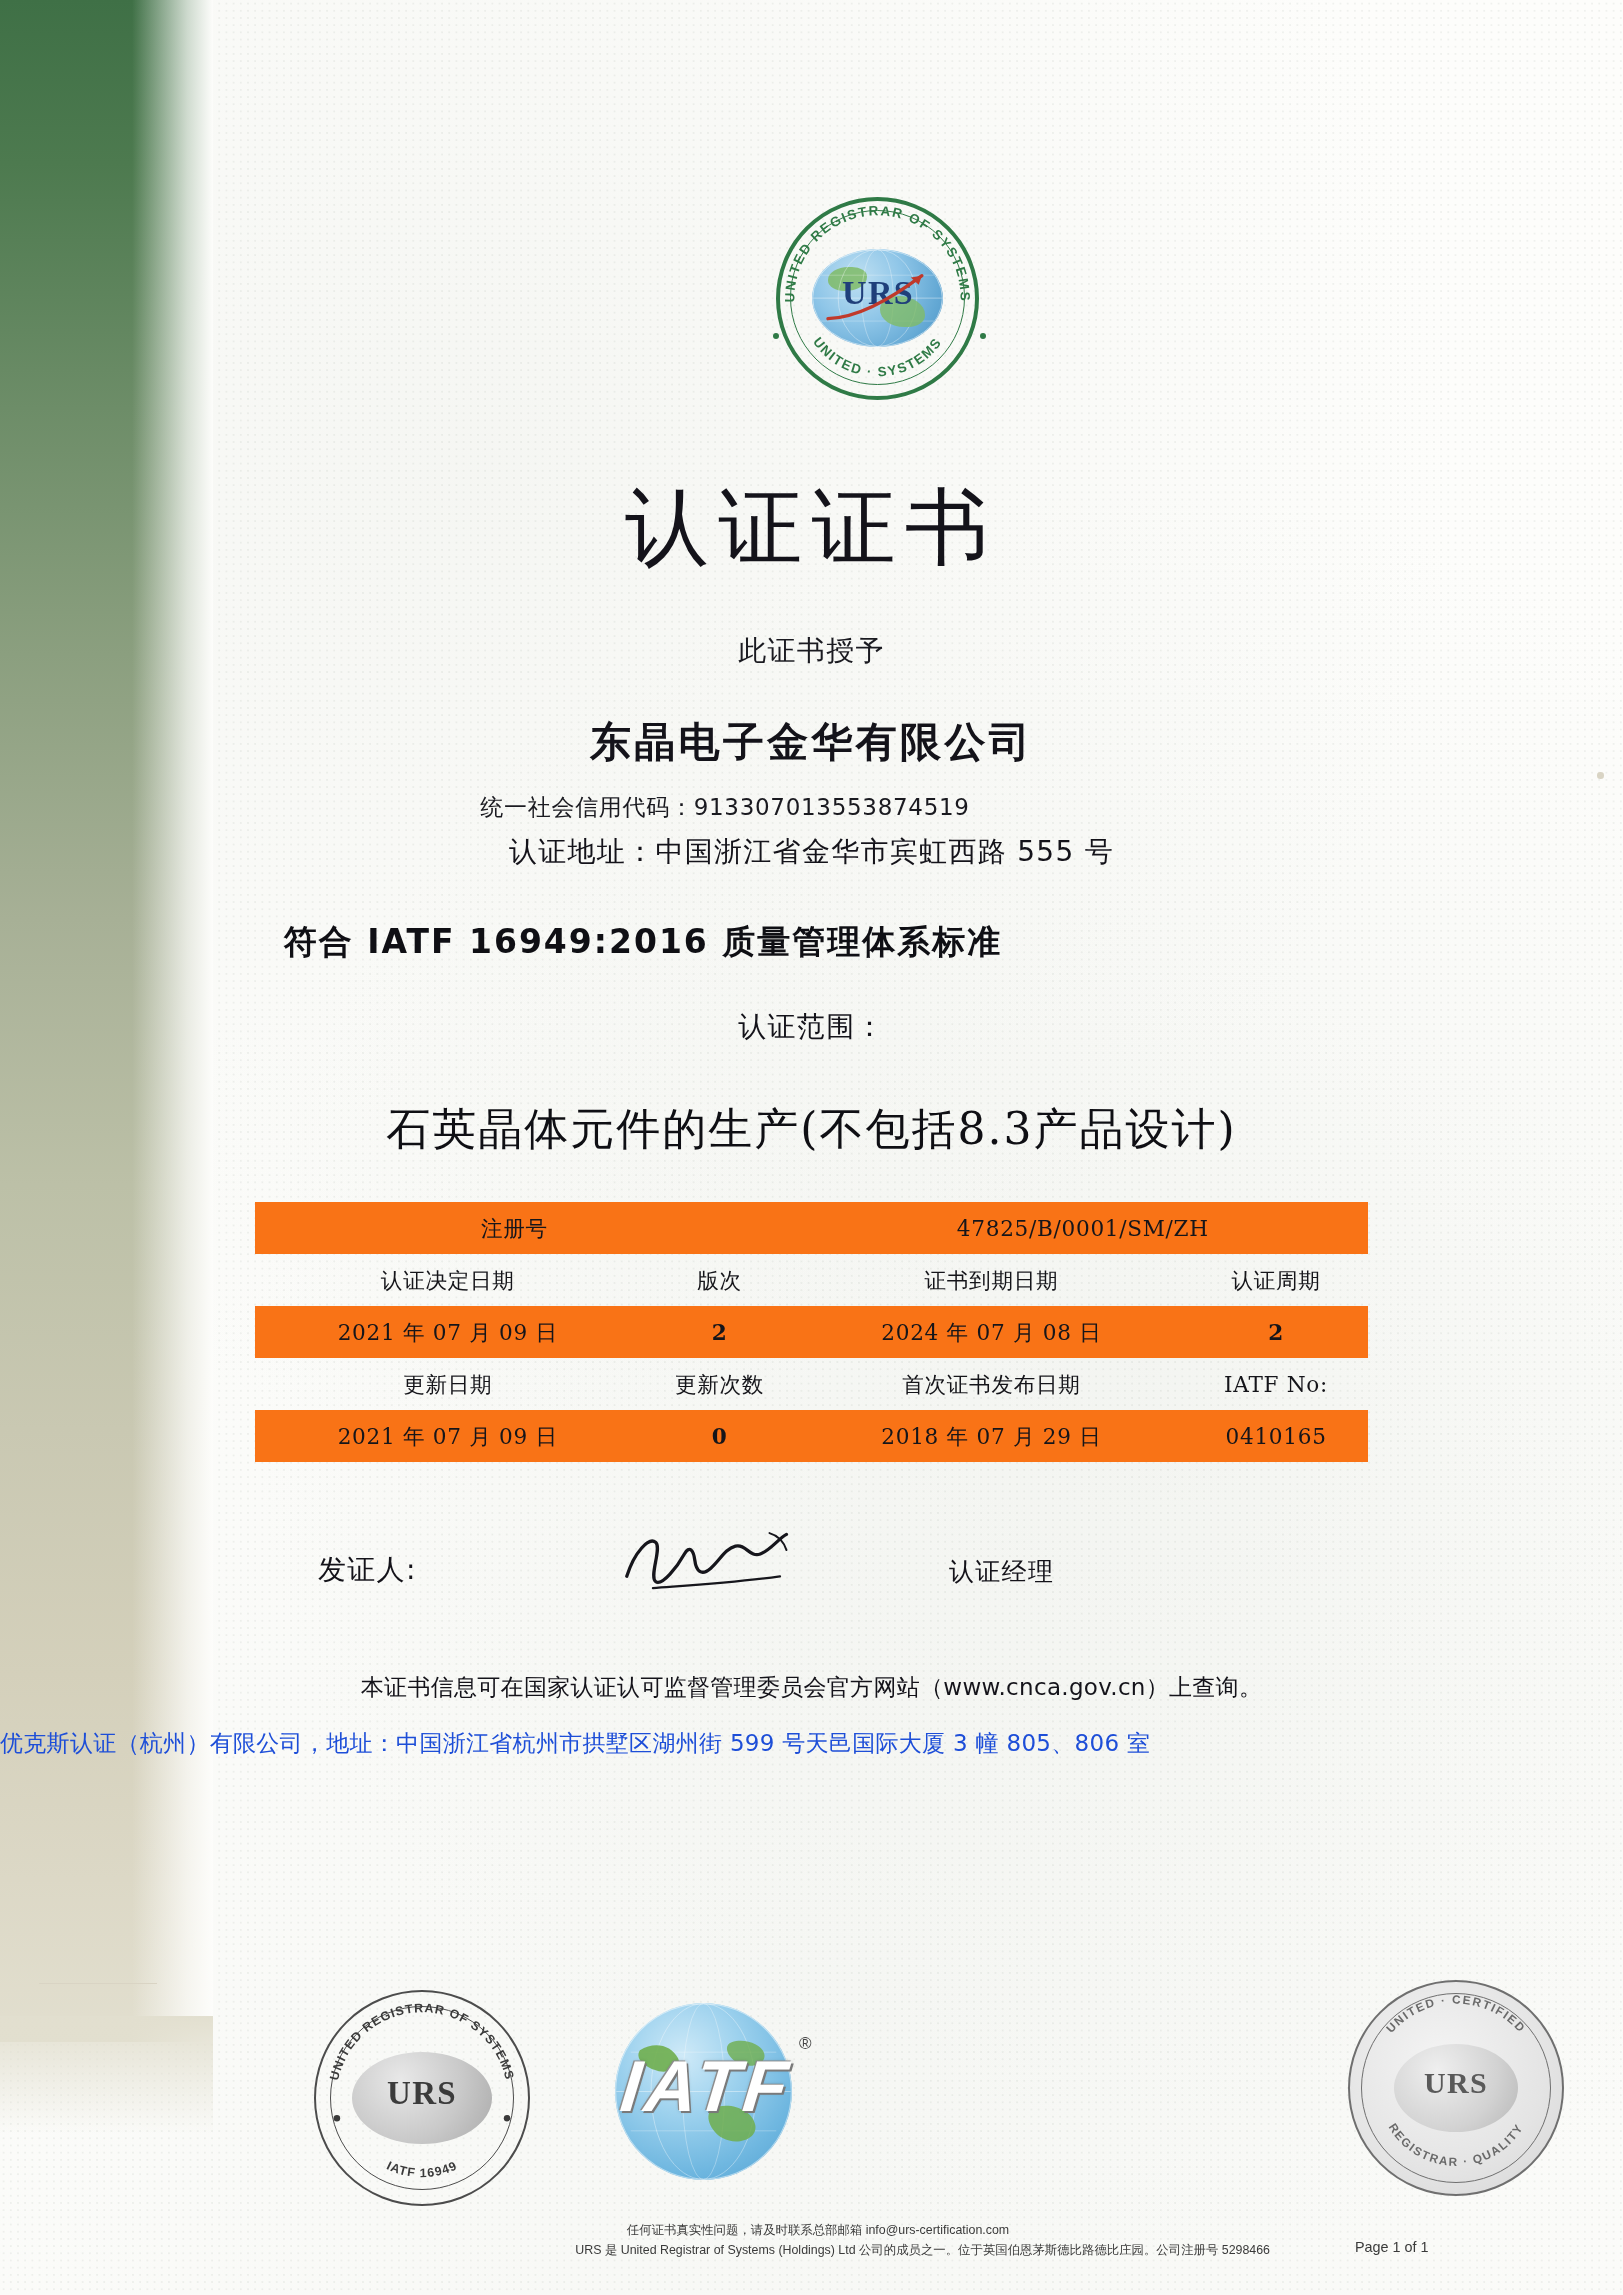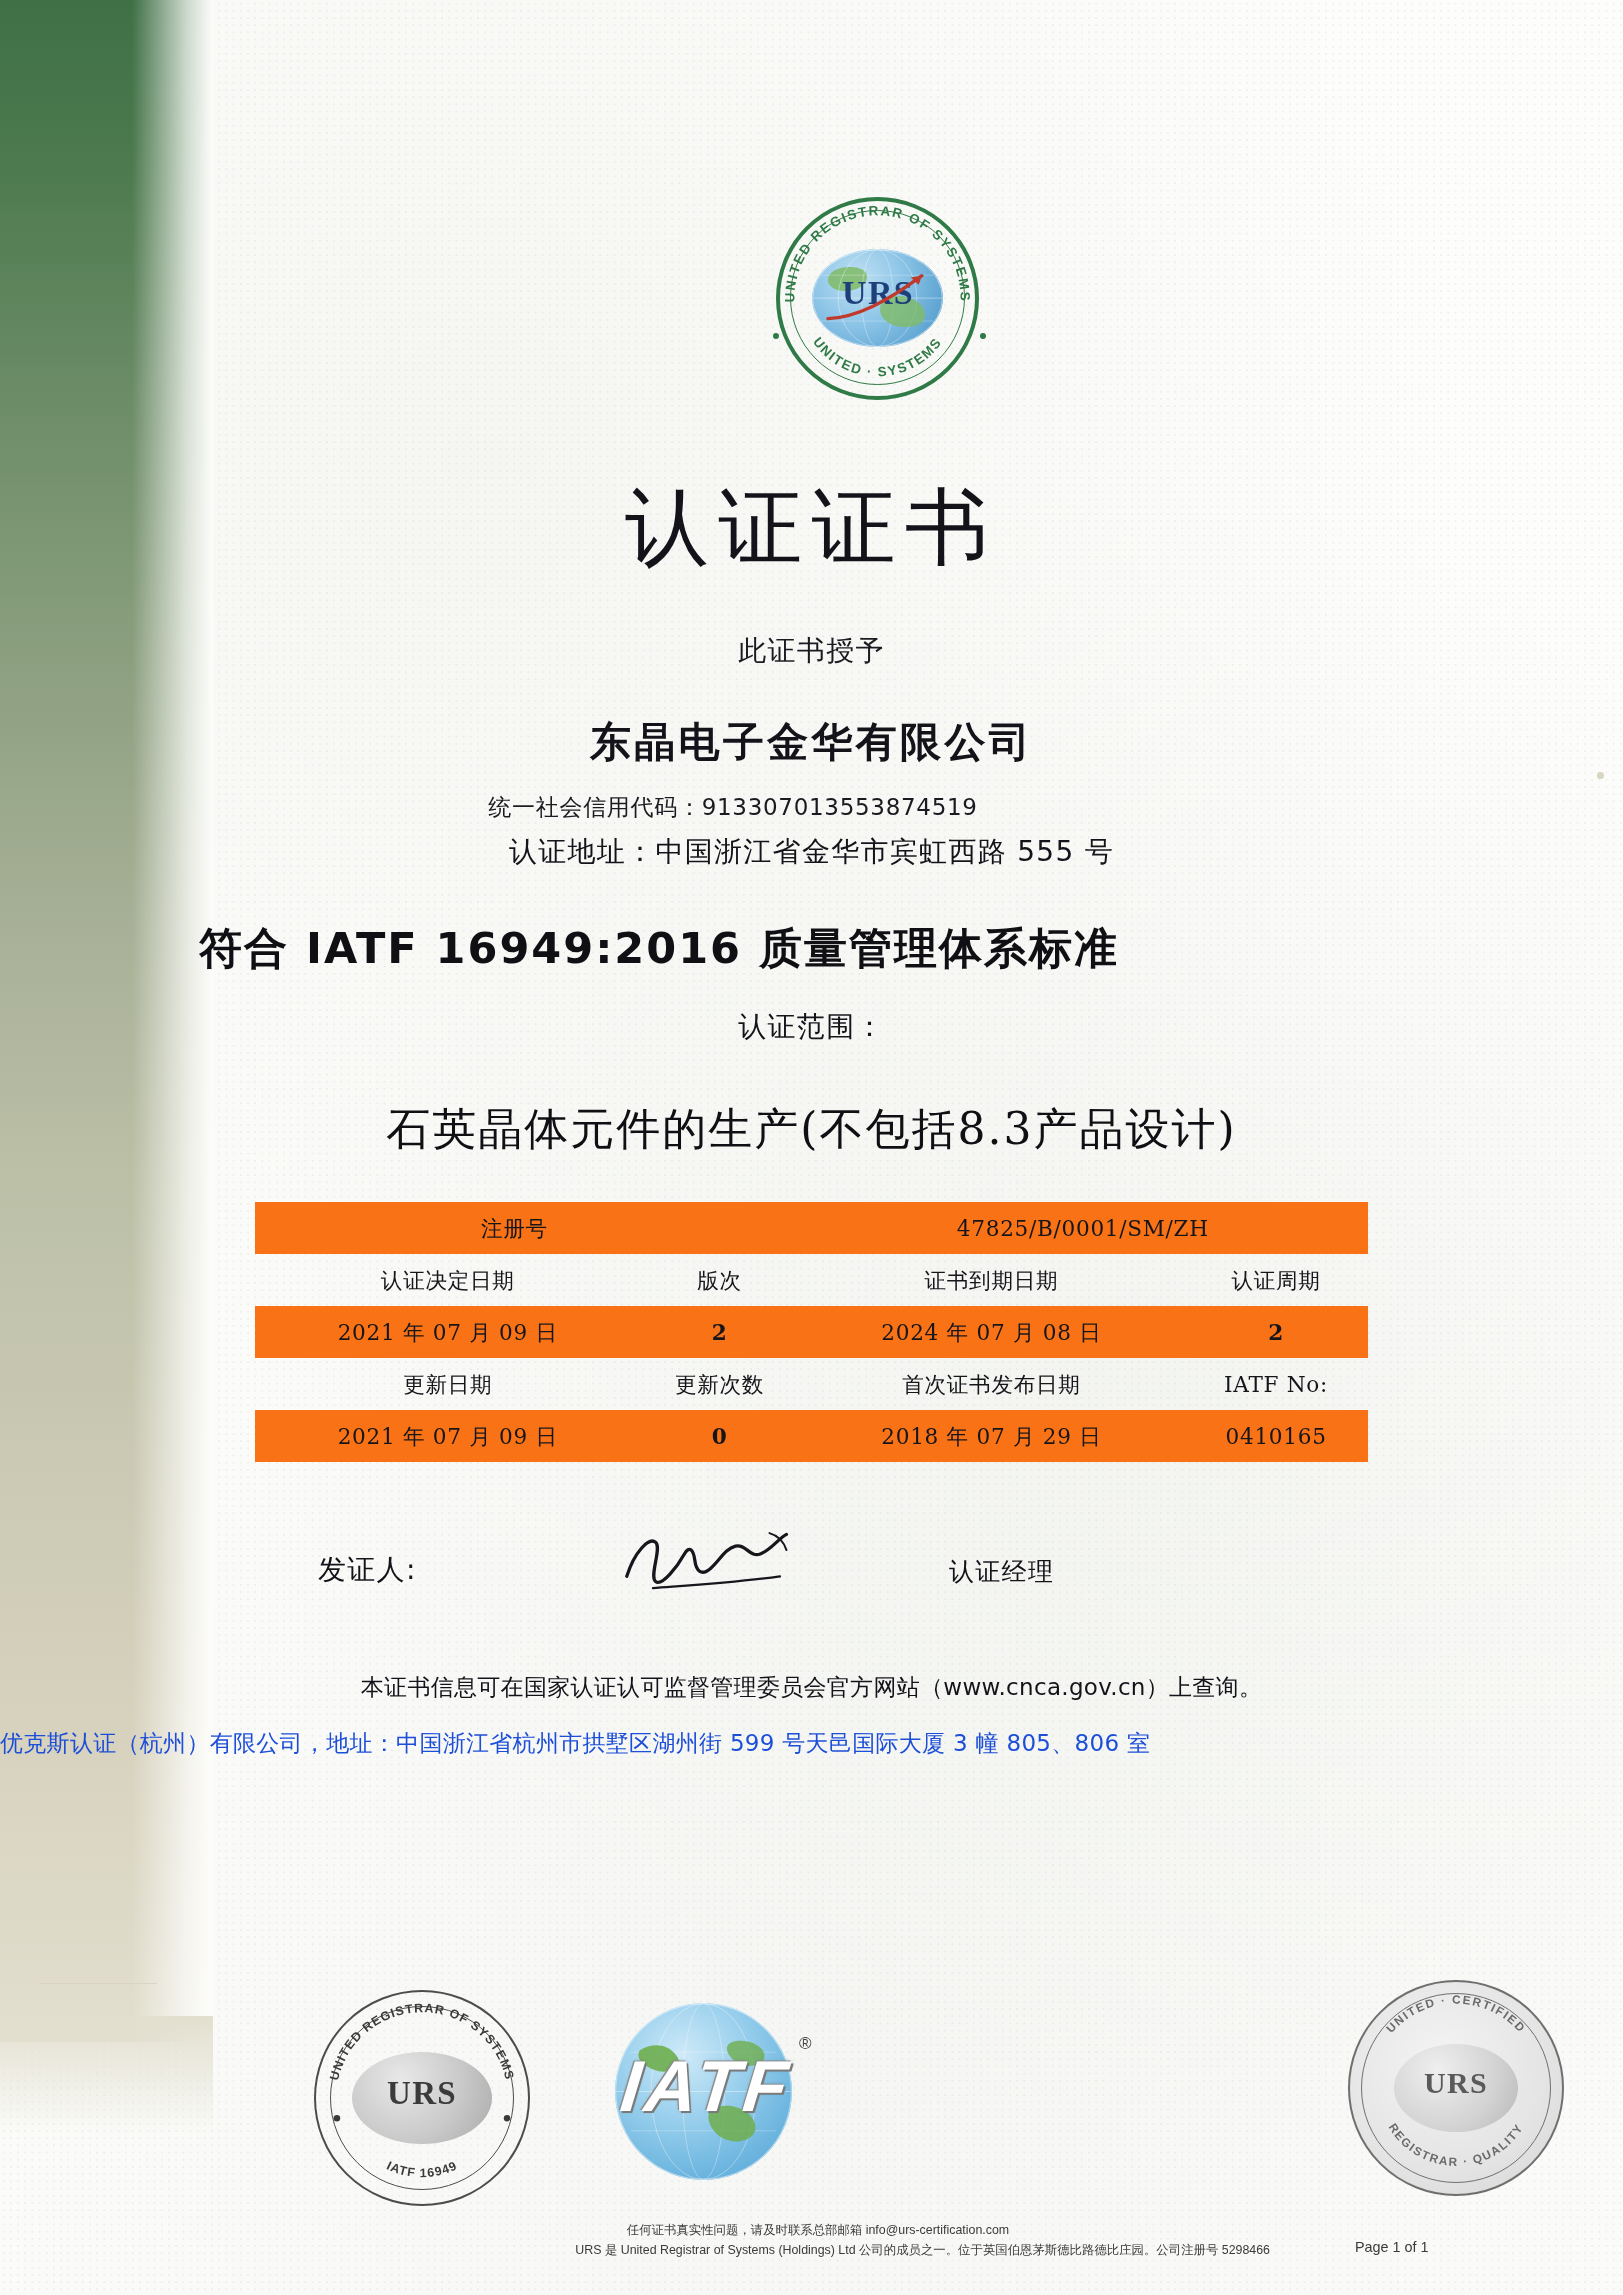--- a/index.html
+++ b/index.html
@@ -215,21 +215,21 @@
     width: 1623px;
     text-align: center;
     font-family: "DejaVu Sans", sans-serif;
     font-size: 41px;
     font-weight: 600;
     letter-spacing: 3.3px;
     color: #14131a;
   }
   .credit-code {
     position: absolute;
-    left: 8px;
+    left: 0;
     top: 792px;
     width: 1450px;
     text-align: center;
     font-family: "DejaVu Sans", sans-serif;
     font-size: 23px;
     letter-spacing: 0.7px;
     color: #1a1a20;
   }
   .cert-address {
     position: absolute;
@@ -237,26 +237,26 @@
     top: 833px;
     width: 1623px;
     text-align: center;
     font-family: "DejaVu Sans", sans-serif;
     font-size: 28px;
     letter-spacing: 1.3px;
     color: #14131a;
   }
   .standard-line {
     position: absolute;
-    left: 16px;
+    left: 0;
     top: 920px;
     width: 1286px;
     text-align: center;
     font-family: "DejaVu Sans", sans-serif;
-    font-size: 43px;
+    font-size: 33px;
     font-weight: 700;
     letter-spacing: 2px;
     color: #0f0f14;
   }
   .scope-label {
     position: absolute;
     left: 0;
     top: 1008px;
     width: 1623px;
     text-align: center;

